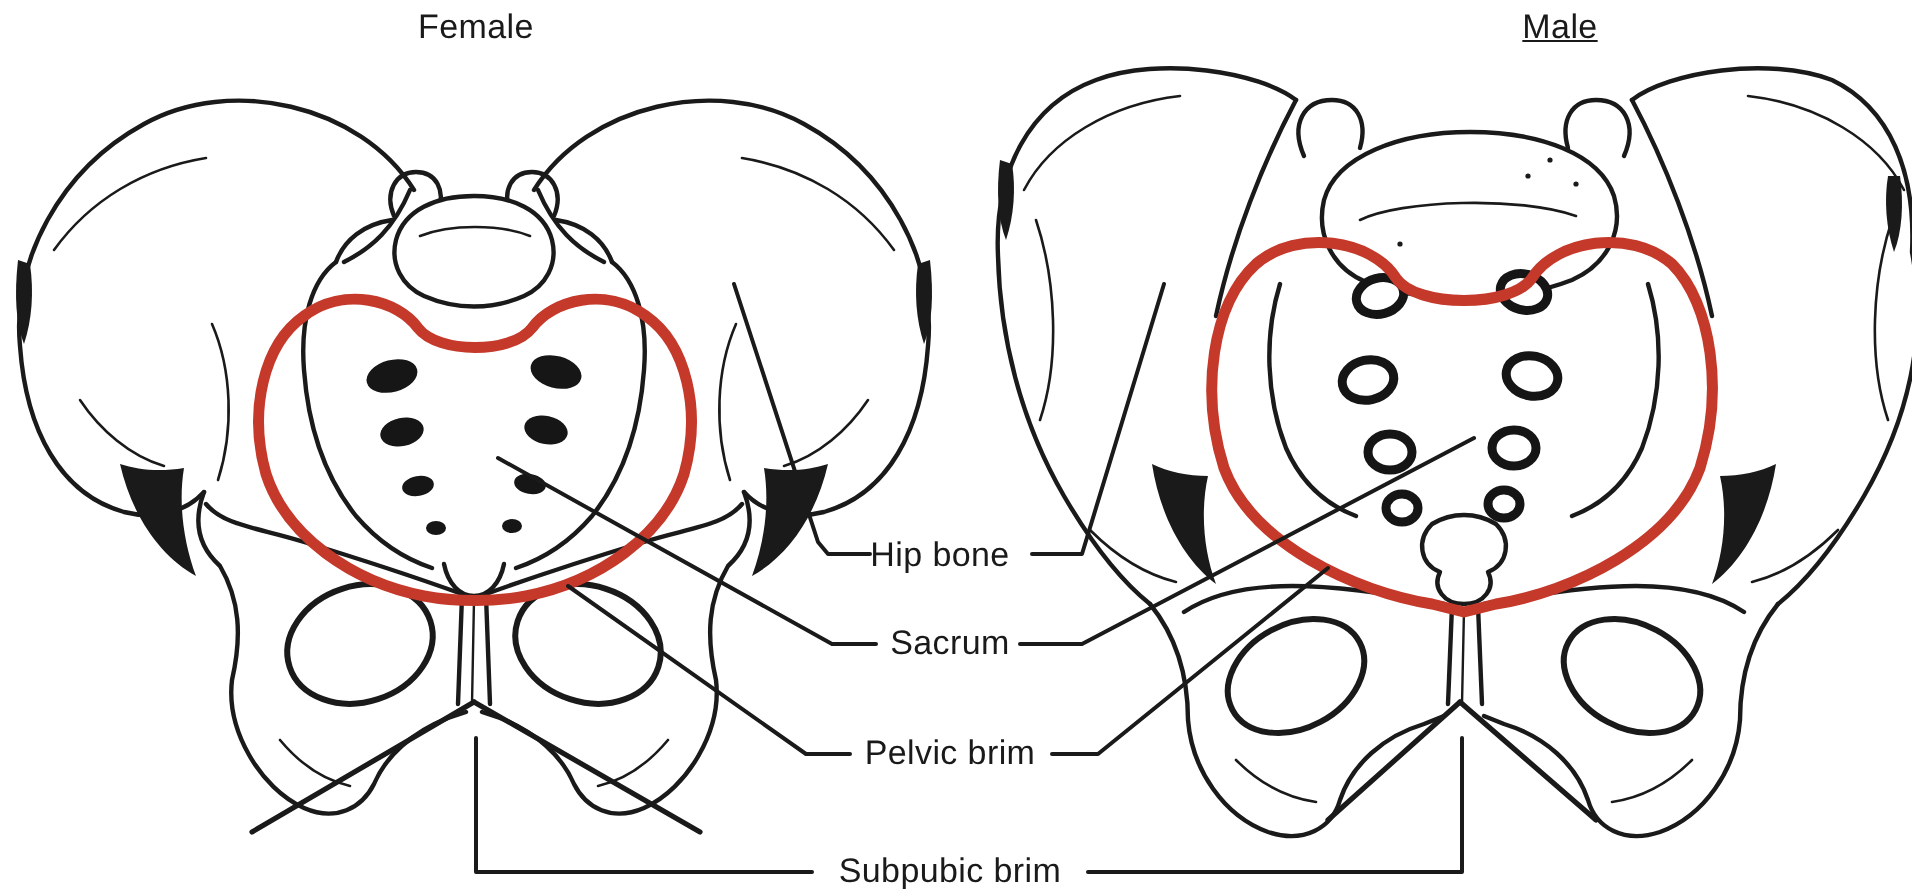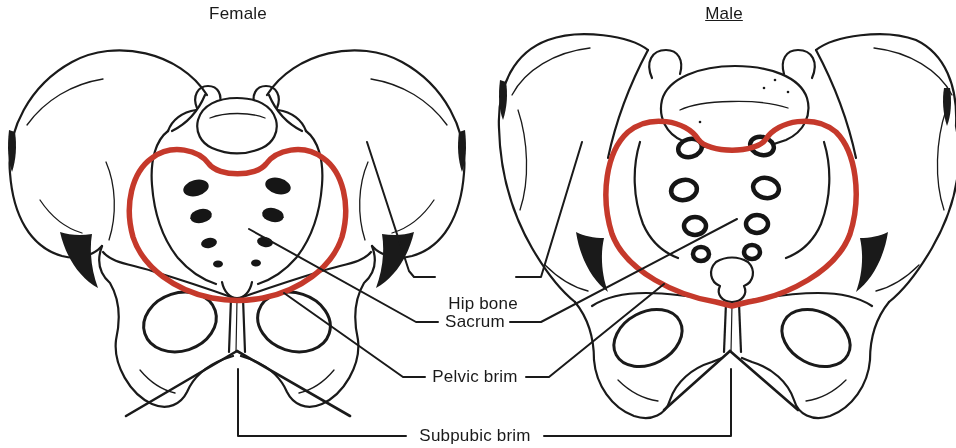--- a/index.html
+++ b/index.html
@@ -164,19 +164,19 @@
     <path d="M 249,229 L 416,322 L 438,322"></path>
     <path d="M 510,322 L 541,322 L 737,219"></path>
     <path d="M 284,293 L 403,377 L 425,377"></path>
     <path d="M 526,377 L 549,377 L 664,284"></path>
     <path d="M 238,369 L 238,436 L 406,436"></path>
     <path d="M 544,436 L 731,436 L 731,369"></path>
   </g>
 </svg>
 
 <div class="label" style="left:238px;top:14px;">Female</div>
-<div class="label" style="left:724px;top:14px;text-decoration:underline;">Male</div>
-<div class="label" style="left:483px;top:278px;margin-top:26px;">Hip bone</div>
+<div class="label" style="left:780px;top:14px;text-decoration:underline;">Male</div>
+<div class="label" style="left:470px;top:278px;">Hip bone</div>
 <div class="label" style="left:475px;top:322px;">Sacrum</div>
 <div class="label" style="left:475px;top:377px;text-align:center;">Pelvic brim</div>
 <div class="label" style="left:475px;top:436px;">Subpubic brim</div>
 
 </div>
 
 </body></html>

